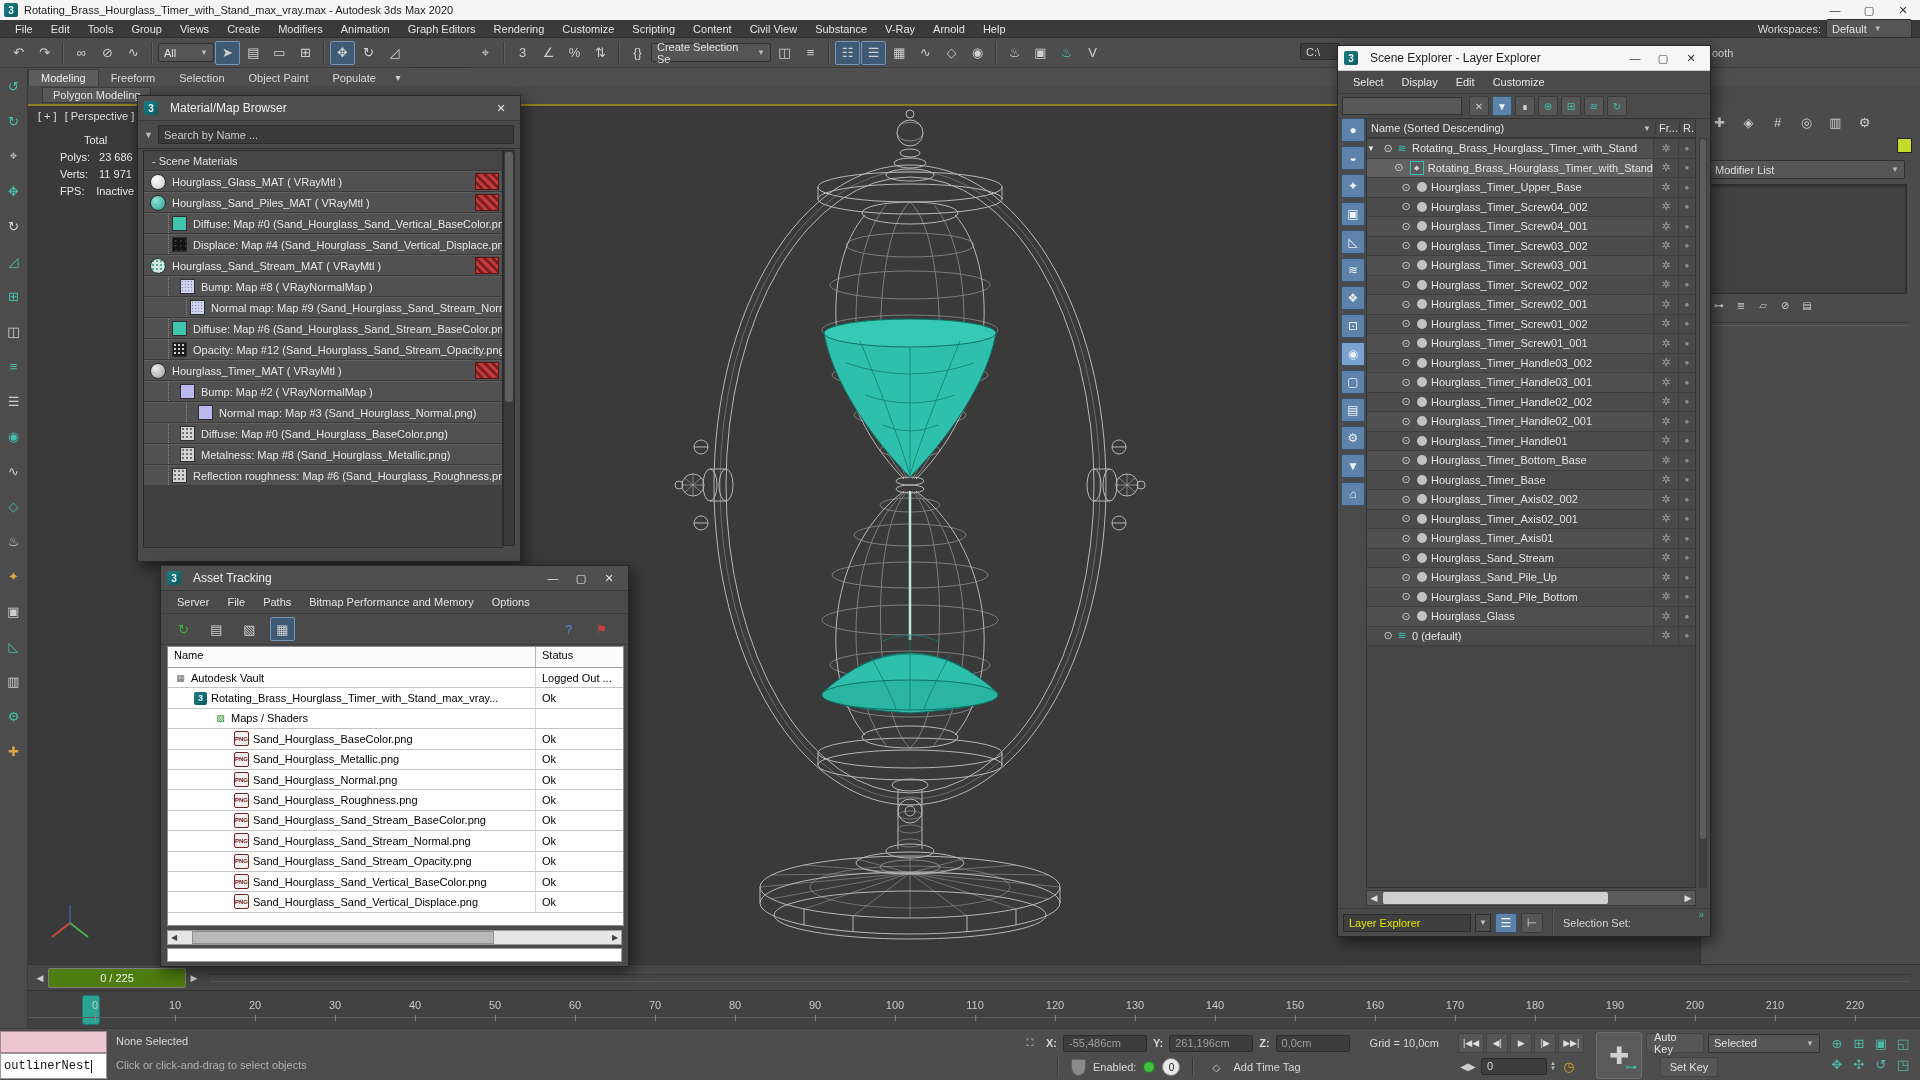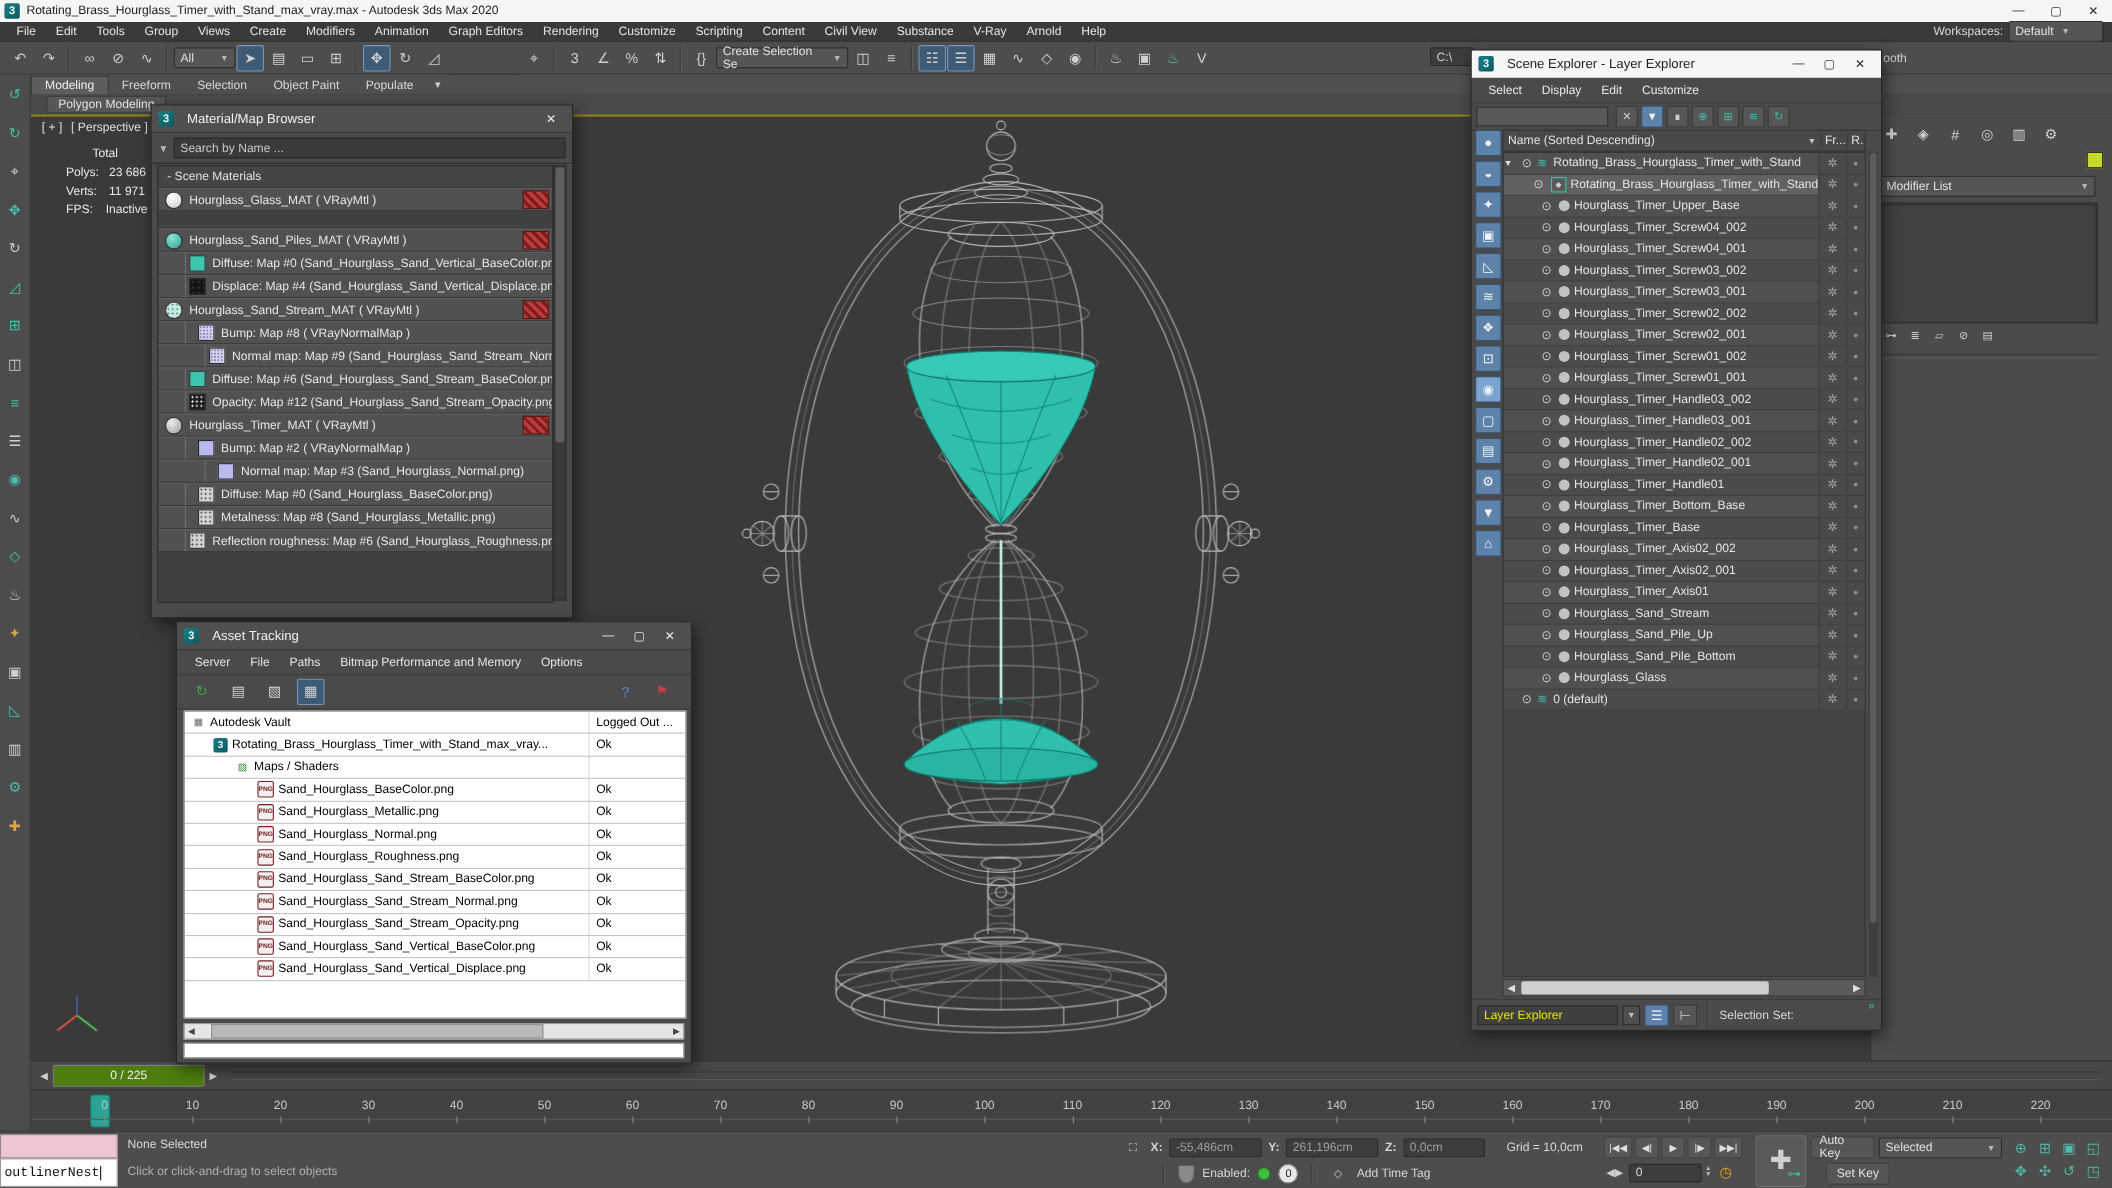--- a/index.html
+++ b/index.html
@@ -583,21 +583,21 @@
       <span class="fld">Search by Name ...</span>
     </div>
     <div id="matlist">
       <div class="mgroup">- Scene Materials</div>
       <div id="matrows">
           <div class="mrow" style="padding-left: 6px;">
             <span class="sw white"></span>
             <span>Hourglass_Glass_MAT ( VRayMtl )</span>
             <span class="warn"></span>
           </div>
-          <div class="mrow" style="padding-left: 6px; margin-top: 16px;">
+          <div class="mrow" style="padding-left: 6px;">
             <span class="sw teal"></span>
             <span>Hourglass_Sand_Piles_MAT ( VRayMtl )</span>
             <span class="warn"></span>
           </div>
           <div class="mrow" style="padding-left: 24px;">
             <span style="width: 8px; height: 100%; border-left: 1px dotted rgb(138, 138, 138); margin-right: 3px;"></span>
             <span class="sq teal"></span>
             <span>Diffuse: Map #0 (Sand_Hourglass_Sand_Vertical_BaseColor.png)</span>
           </div>
           <div class="mrow" style="padding-left: 24px;">
@@ -688,20 +688,24 @@
         <span class="ibtn" style="color: rgb(63, 174, 63);">↻</span>
         <span class="ibtn">▤</span>
         <span class="ibtn">▧</span>
         <span class="ibtn active">▦</span>
         <span class="sp"></span>
         <span class="ibtn" style="color: rgb(79, 143, 208);">?</span>
         <span class="ibtn" style="color: rgb(192, 64, 64);">⚑</span>
         <span style="width: 6px;"></span>
       </div>
     <div id="assettable">
+      <div class="athead">
+        <div class="atname">Name</div>
+        <div class="atstatus">Status</div>
+      </div>
       <div id="assetrows">
           <div class="atrow">
             <div class="nm" style="padding-left: 6px;">
               <span class="aticon vault">▦</span>
               <span>Autodesk Vault</span>
             </div>
             <div class="st">Logged Out ...</div>
           </div>
           <div class="atrow">
             <div class="nm" style="padding-left: 26px;">

